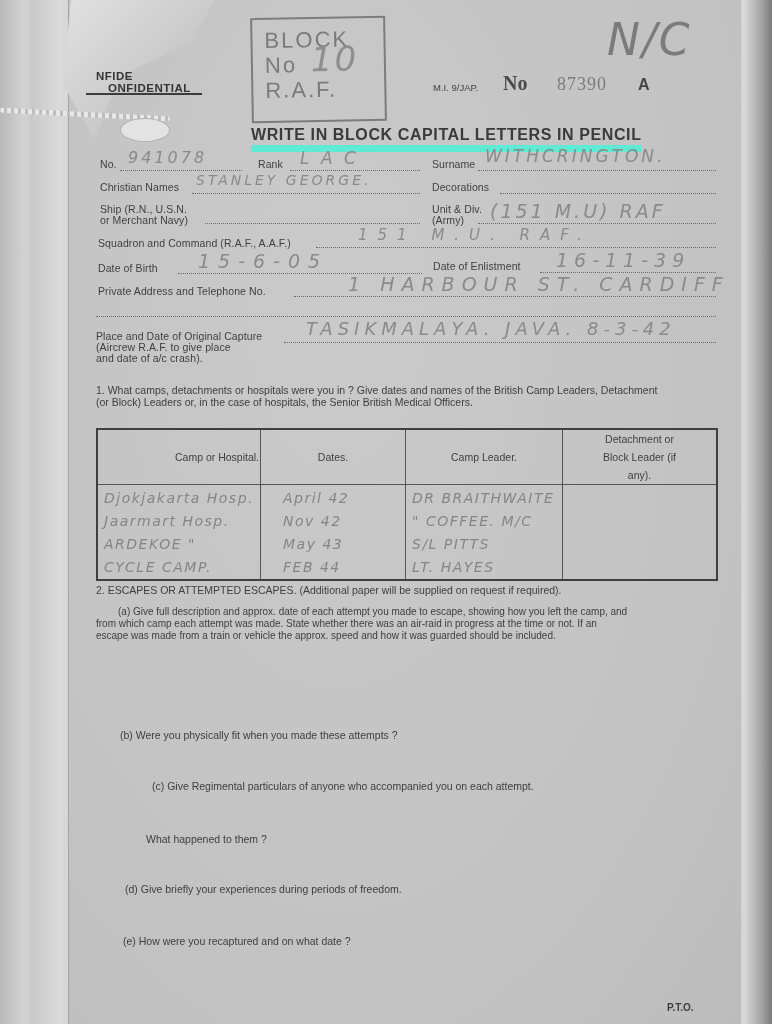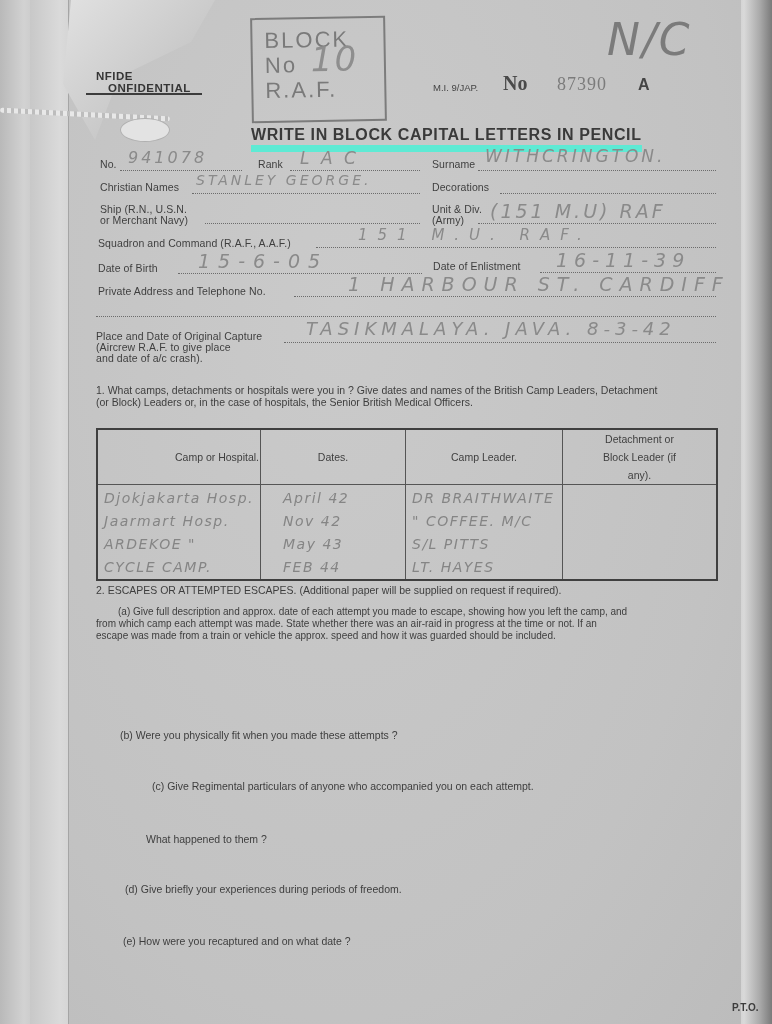--- a/index.html
+++ b/index.html
@@ -236,13 +236,13 @@
   <div>from which camp each attempt was made.   State whether there was an air-raid in progress at the time or not.   If an</div>
   <div>escape was made from a train or vehicle the approx. speed and how it was guarded should be included.</div>
 </div>
 
 <div class="abs q" style="left:120px;top:729px;">(b)  Were you physically fit when you made these attempts ?</div>
 <div class="abs q" style="left:120px;top:780px;margin-left:32px;">(c)  Give Regimental particulars of anyone who accompanied you on each attempt.</div>
 <div class="abs q" style="left:146px;top:833px;">What happened to them ?</div>
 <div class="abs q" style="left:125px;top:883px;">(d)  Give briefly your experiences during periods of freedom.</div>
 <div class="abs q" style="left:123px;top:935px;">(e)  How were you recaptured and on what date ?</div>
 
-<div class="abs pto" style="left:720px;top:1002px;padding-left:12px;">P.T.O.</div>
+<div class="abs pto" style="left:655px;top:1002px;padding-left:12px;">P.T.O.</div>
 
 </body></html>

